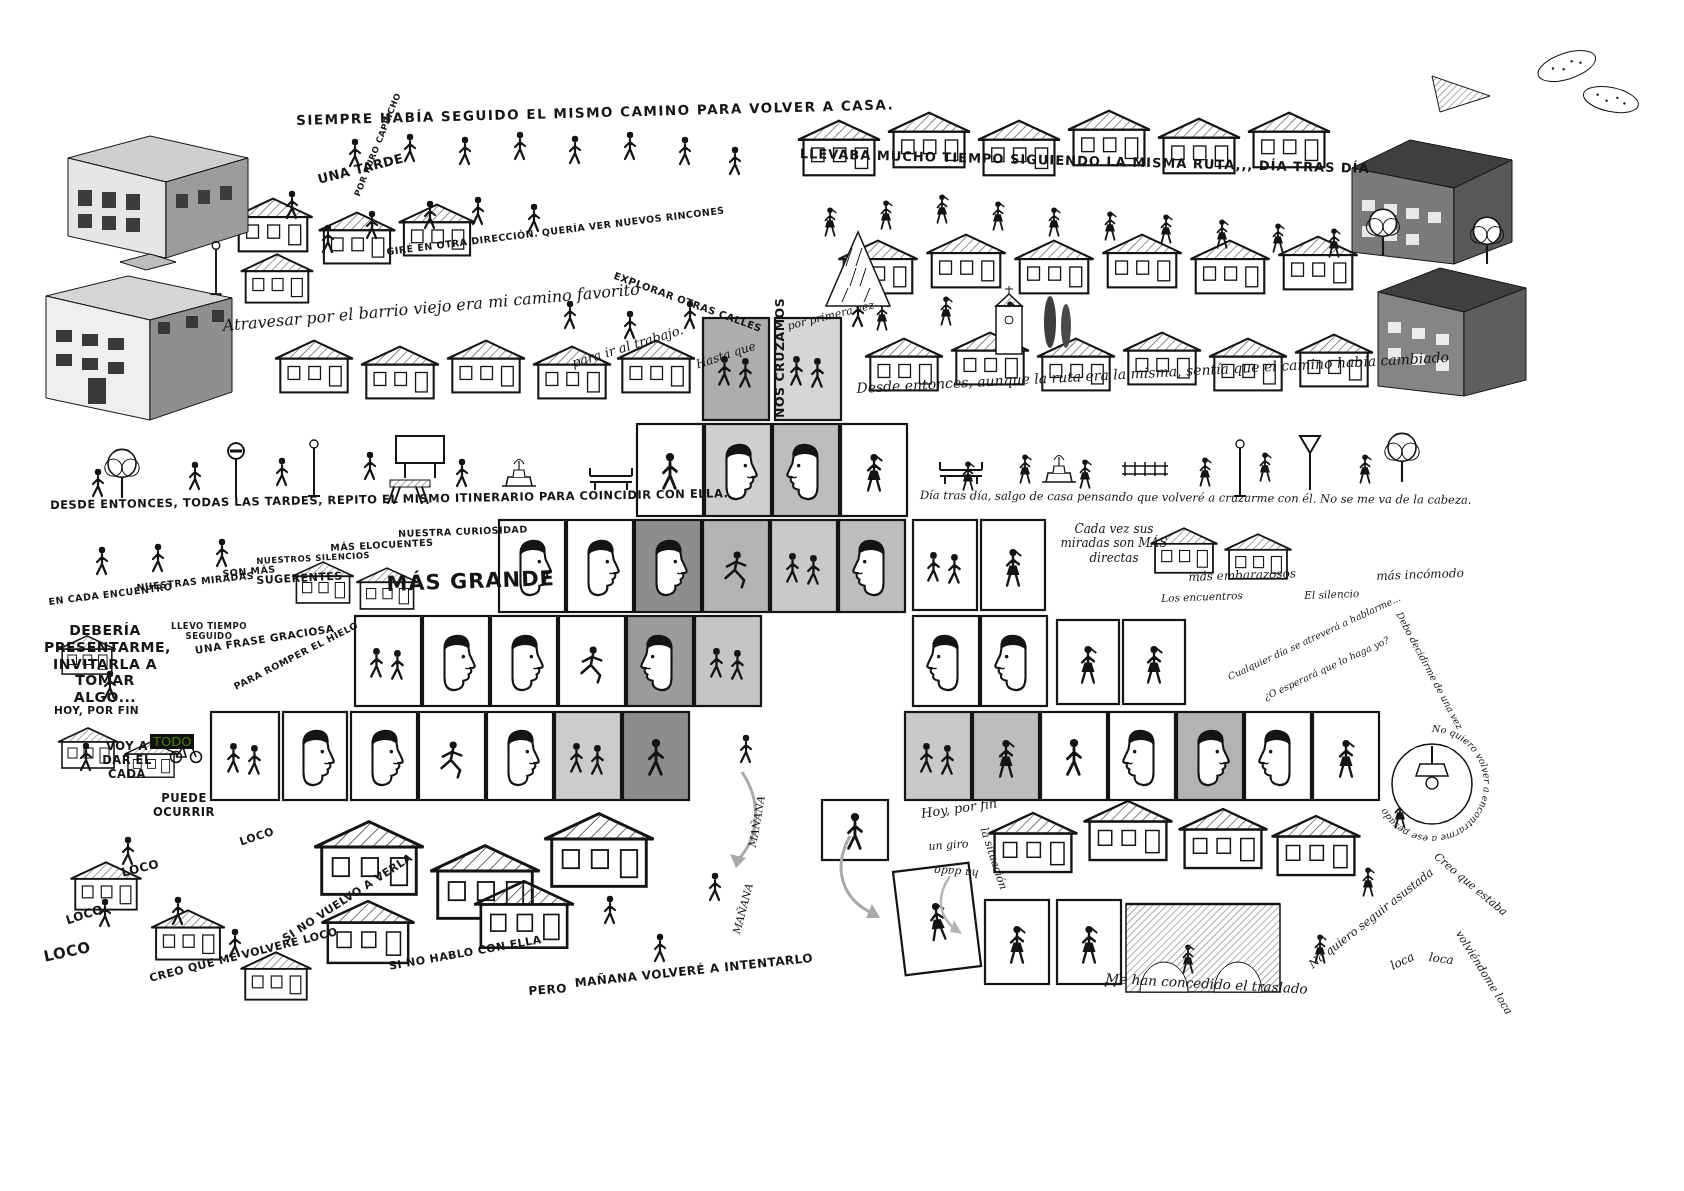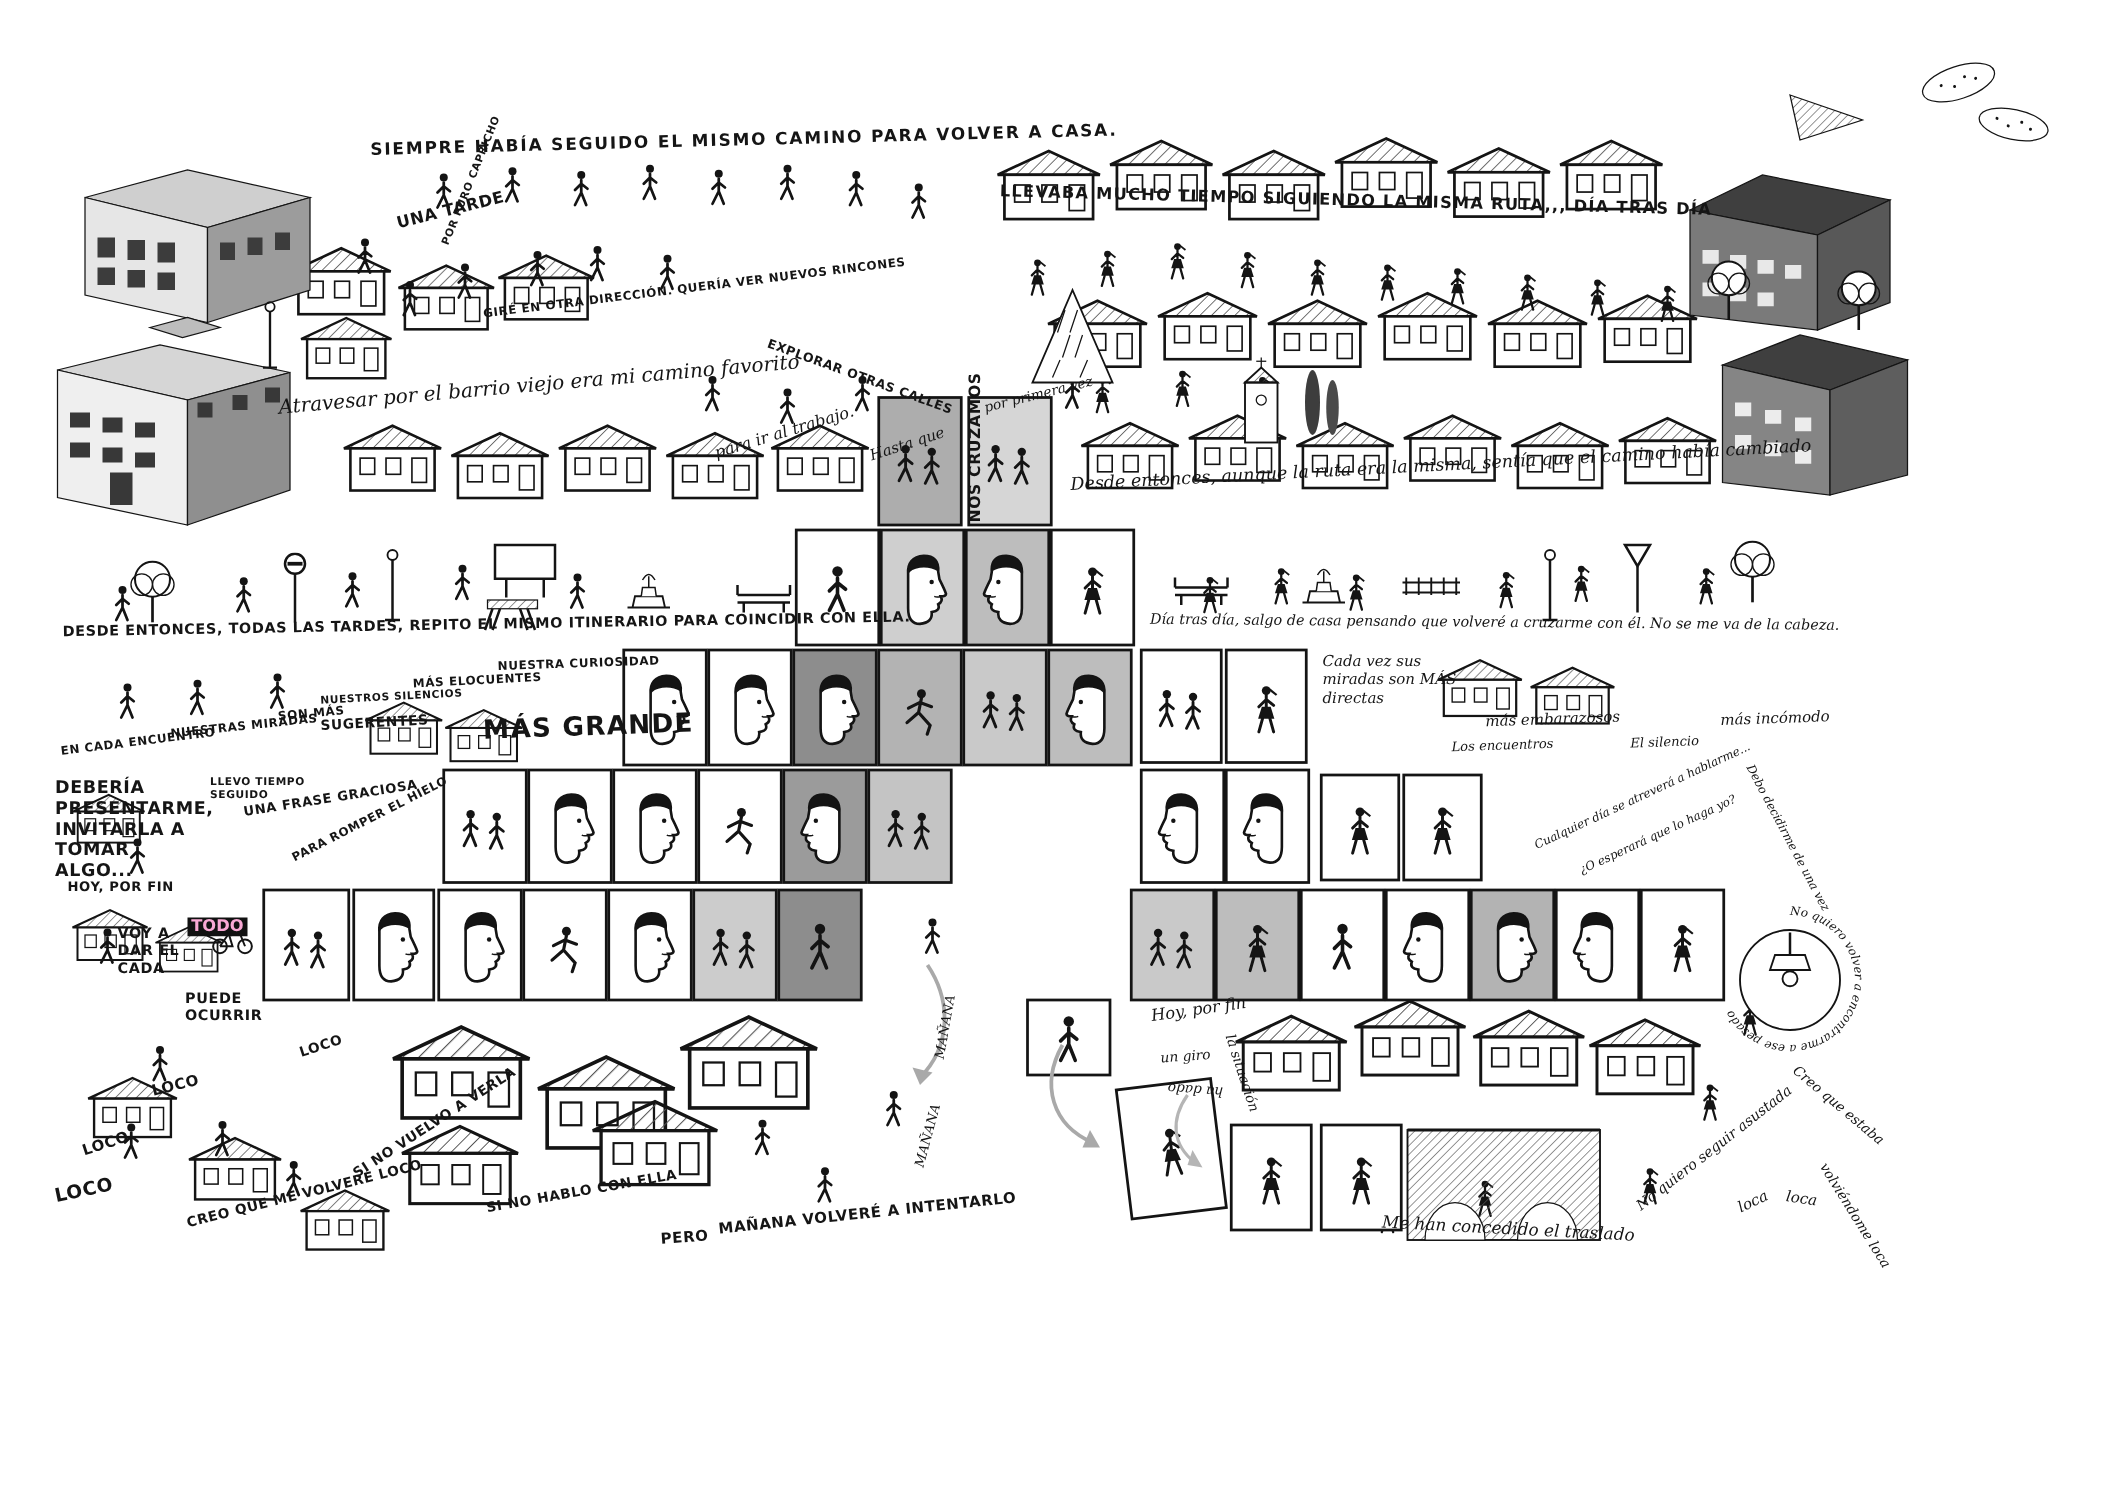--- a/index.html
+++ b/index.html
@@ -2,22 +2,22 @@
 <html><head>
 <meta charset="utf-8">
 <style>
   html,body{margin:0;padding:0;background:#fff;}
   #canvas{position:relative;width:1684px;height:1191px;background:#fff;overflow:hidden;
           font-family:"DejaVu Sans",sans-serif;color:#151515;}
   #art{position:absolute;left:0;top:0;}
   .t{position:absolute;font-weight:700;white-space:nowrap;transform-origin:0 0;letter-spacing:.5px;color:#151515;}
   .c{position:absolute;font-family:"DejaVu Serif",serif;font-style:italic;font-weight:400;
      white-space:nowrap;transform-origin:0 0;color:#151515;}
-  .wrap{white-space:normal;line-height:1.2;}
-  .chip{position:absolute;background:#111;color:#f9a8d4;font-weight:700;padding:0 3px;transform-origin:0 0;}
+  .wrap{white-space:normal;line-height:1.2;text-align:center;}
+  .chip{position:absolute;background:#111;color:#4d7c0f;font-weight:400;padding:0 3px;transform-origin:0 0;}
 </style>
 </head>
 <body>
 
 <div id="canvas">
 
 <svg id="art" width="1684" height="1191" viewBox="0 0 1684 1191">
   <defs>
     <pattern id="hatch" patternUnits="userSpaceOnUse" width="5" height="5" patternTransform="rotate(45)">
       <line x1="0" y1="0" x2="0" y2="5" stroke="#555" stroke-width="1"></line>

